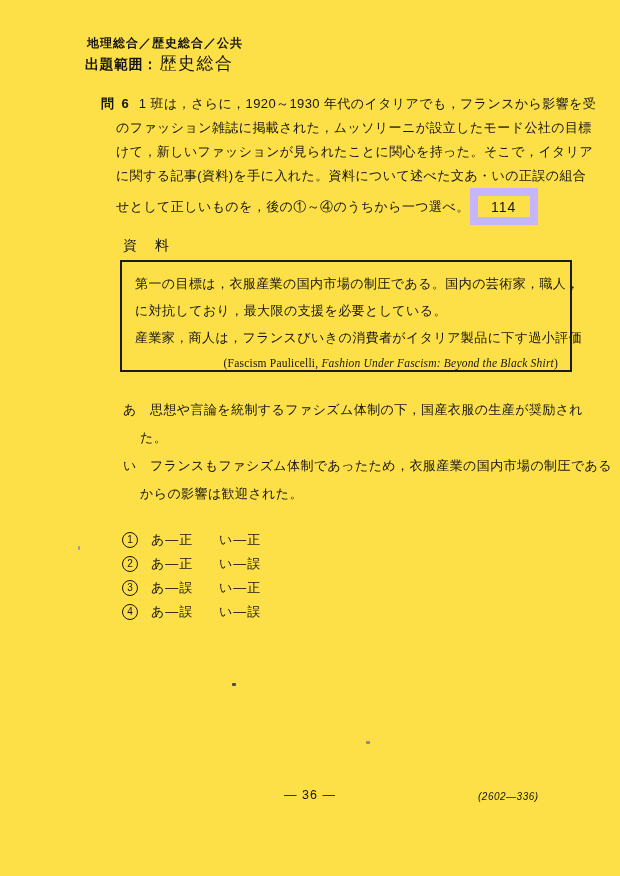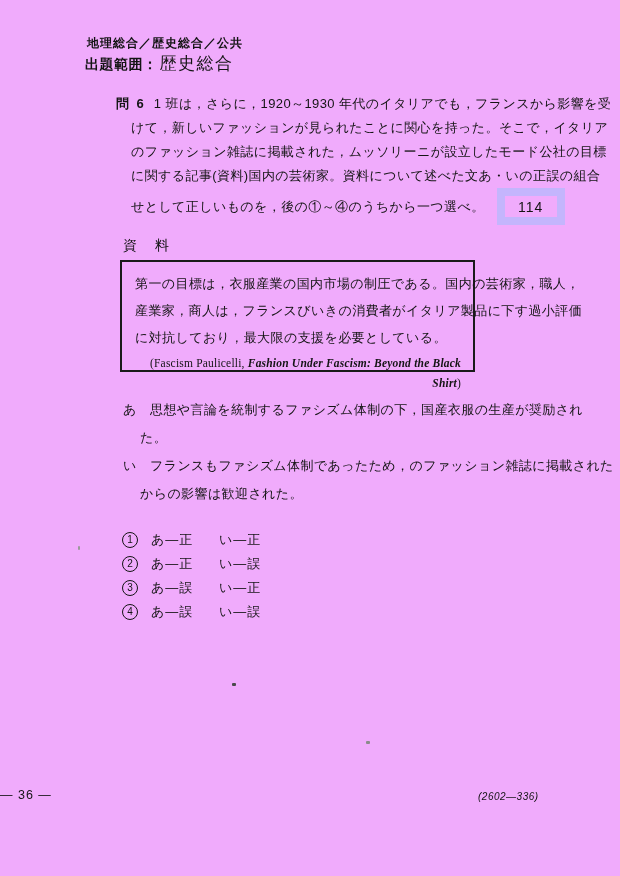--- a/index.html
+++ b/index.html
@@ -3,70 +3,70 @@
 <meta charset="utf-8">
 <style>
   html, body { margin: 0; padding: 0; }
   body {
     width: 620px; height: 876px;
     background: #ffffff;
     font-family: "Liberation Sans", sans-serif;
     color: #141414;
     -webkit-font-smoothing: antialiased;
   }
-  .page { position: relative; width: 620px; height: 876px; background: #f0abfc; overflow: hidden; }
+  .page { position: relative; width: 620px; height: 876px; background: #fde047; overflow: hidden; }
 
   
   .subjects {
     position: absolute; left: 87px; top: 35px;
     font-size: 12px; font-weight: bold; letter-spacing: 1px;
   }
   .range {
     position: absolute; left: 85px; top: 52px;
     display: flex; align-items: baseline;
   }
   .range-label { font-size: 14px; font-weight: bold; letter-spacing: 0.5px; }
   .range-value { font-size: 17px; font-weight: normal; letter-spacing: 1.5px; margin-left: 2px; }
 
   
   .question {
-    position: absolute; left: 116px; top: 92px; width: 450px;
+    position: absolute; left: 101px; top: 92px; width: 450px;
     font-size: 13px; line-height: 24px; letter-spacing: 0.4px;
   }
   .q-first { white-space: nowrap; }
   .q-num { font-weight: bold; margin-right: 8px; letter-spacing: 2px; }
   .q-cont { padding-left: 15px; white-space: nowrap; }
-  .q-last { display: flex; align-items: center; gap: 12px; }
+  .q-last { display: flex; align-items: center; }
   .answer-box {
     display: inline-flex; align-items: center; justify-content: center;
     min-width: 52px; height: 21px;
     border: 8px solid #c4b5fd; 
     font-size: 14px; letter-spacing: 1px;
   }
 
   
   .shiryo-label {
     position: absolute; left: 123px; top: 237px;
     font-size: 14px; font-weight: normal; letter-spacing: 2px;
   }
   .shiryo-box {
     position: absolute; left: 120px; top: 260px;
-    width: 355px; height: 112px; box-sizing: border-box;
+    width: 452px; height: 112px; box-sizing: border-box;
     border: 2px solid #1a1a1a;
     padding: 8px 10px 0 13px;
     font-size: 13px; line-height: 27px; letter-spacing: 0.4px;
   }
   .shiryo-line { white-space: nowrap; }
   .citation {
     text-align: right;
     font-family: "Liberation Serif", serif;
     font-size: 11.5px; line-height: 20px; letter-spacing: 0.2px;
     padding-right: 2px; margin-top: 2px;
   }
-  .citation i { font-weight: 700; }
+  .citation i { font-weight: 400; }
 
   
   .stmt {
     position: absolute; left: 123px; width: 460px;
     display: flex;
     font-size: 13px; line-height: 28px; letter-spacing: 0.4px;
   }
   .stmt-a { top: 396px; }
   .stmt-i { top: 452px; }
   .stmt-marker { width: 27px; flex: 0 0 27px; }
@@ -84,21 +84,21 @@
     border: 1.4px solid #141414; border-radius: 50%;
     display: inline-flex; align-items: center; justify-content: center;
     font-size: 10px; line-height: 1; margin-right: 13px;
     letter-spacing: 0;
   }
   .pair-a { display: inline-block; width: 68px; }
 
   
   .page-num {
     position: absolute; left: 0; width: 620px; top: 788px;
-    text-align: left; font-size: 12.5px; letter-spacing: 1px;
+    text-align: center; font-size: 12.5px; letter-spacing: 1px;
   }
   .doc-code {
     position: absolute; left: 478px; top: 791px;
     font-size: 10px; letter-spacing: 0.5px; font-style: italic;
   }
 
   
   .speck { position: absolute; border-radius: 1px; }
   .speck-1 { left: 78px;  top: 546px; width: 2px; height: 4px; background: #9a9a9a; }
   .speck-2 { left: 232px; top: 683px; width: 4px; height: 3px; background: #4a4a4a; }
@@ -112,51 +112,51 @@
   <div class="subjects">地理総合／歴史総合／公共</div>
   <div class="range">
     <span class="range-label">出題範囲：</span>
     <span class="range-value">歴史総合</span>
   </div>
 
   <div class="question">
     <div class="q-first">
       <span class="q-num">問 6</span><span>1 班は，さらに，1920～1930 年代のイタリアでも，フランスから影響を受</span>
     </div>
+    <div class="q-cont">のファッション雑誌に掲載された，ムッソリーニが設立したモード公社の目標</div>
     <div class="q-cont">けて，新しいファッションが見られたことに関心を持った。そこで，イタリア</div>
-    <div class="q-cont">のファッション雑誌に掲載された，ムッソリーニが設立したモード公社の目標</div>
-    <div class="q-cont">に関する記事(資料)国内の芸術家。資料について述べた文あ・いの正誤の組合</div>
+    <div class="q-cont">に関する記事(資料)を手に入れた。資料について述べた文あ・いの正誤の組合</div>
     <div class="q-cont q-last">
       <span>せとして正しいものを，後の①～④のうちから一つ選べ。</span>
       <span class="answer-box">114</span>
     </div>
   </div>
 
   <div class="shiryo-label">資　料</div>
   <div class="shiryo-box">
     <div class="shiryo-line">第一の目標は，衣服産業の国内市場の制圧である。国内の芸術家，職人，</div>
+    <div class="shiryo-line">に対抗しており，最大限の支援を必要としている。</div>
     <div class="shiryo-line">産業家，商人は，フランスびいきの消費者がイタリア製品に下す過小評価</div>
-    <div class="shiryo-line">に対抗しており，最大限の支援を必要としている。</div>
     <div class="citation">
       <span>(Fascism Paulicelli, </span><i>Fashion Under Fascism: Beyond the Black Shirt</i><span>)</span>
     </div>
   </div>
 
   <div class="stmt stmt-a">
     <span class="stmt-marker">あ</span>
     <div class="stmt-lines">
       <div>思想や言論を統制するファシズム体制の下，国産衣服の生産が奨励され</div>
       <div class="cont">た。</div>
     </div>
   </div>
 
   <div class="stmt stmt-i">
     <span class="stmt-marker">い</span>
     <div class="stmt-lines">
-      <div>フランスもファシズム体制であったため，のファッション雑誌に掲載された</div>
+      <div>フランスもファシズム体制であったため，衣服産業の国内市場の制圧である</div>
       <div class="cont">からの影響は歓迎された。</div>
     </div>
   </div>
 
   <div class="options">
     <div class="option-row">
       <span class="circle">1</span>
       <span class="pair-a">あ―正</span>
       <span class="pair-i">い―正</span>
     </div>

